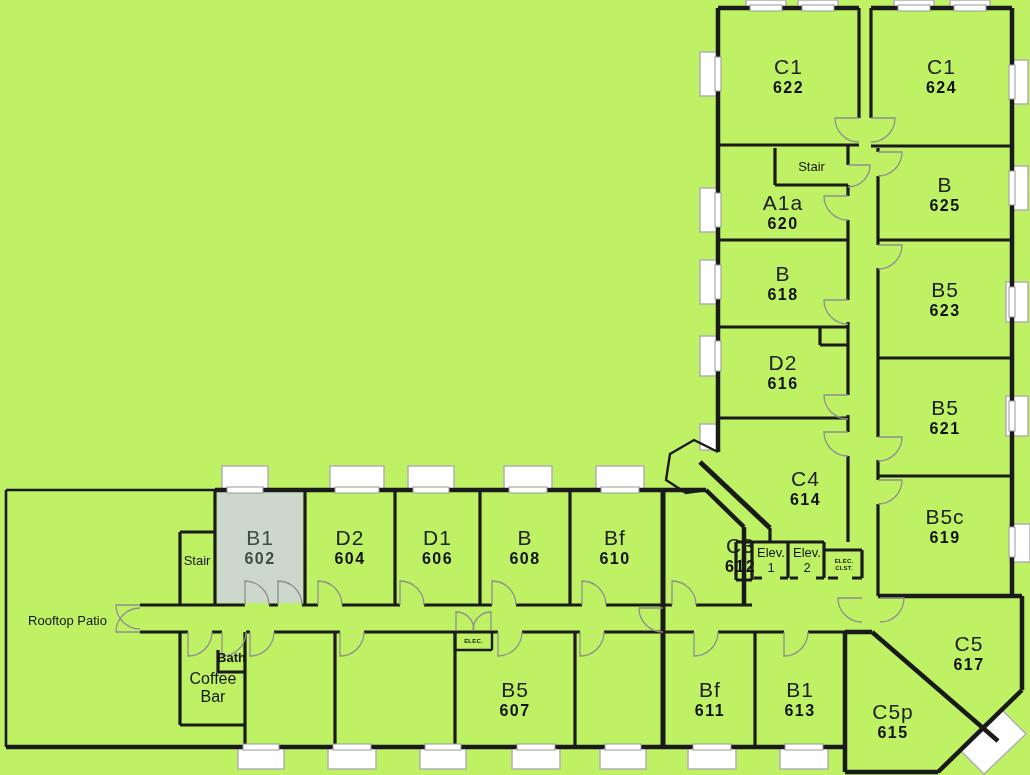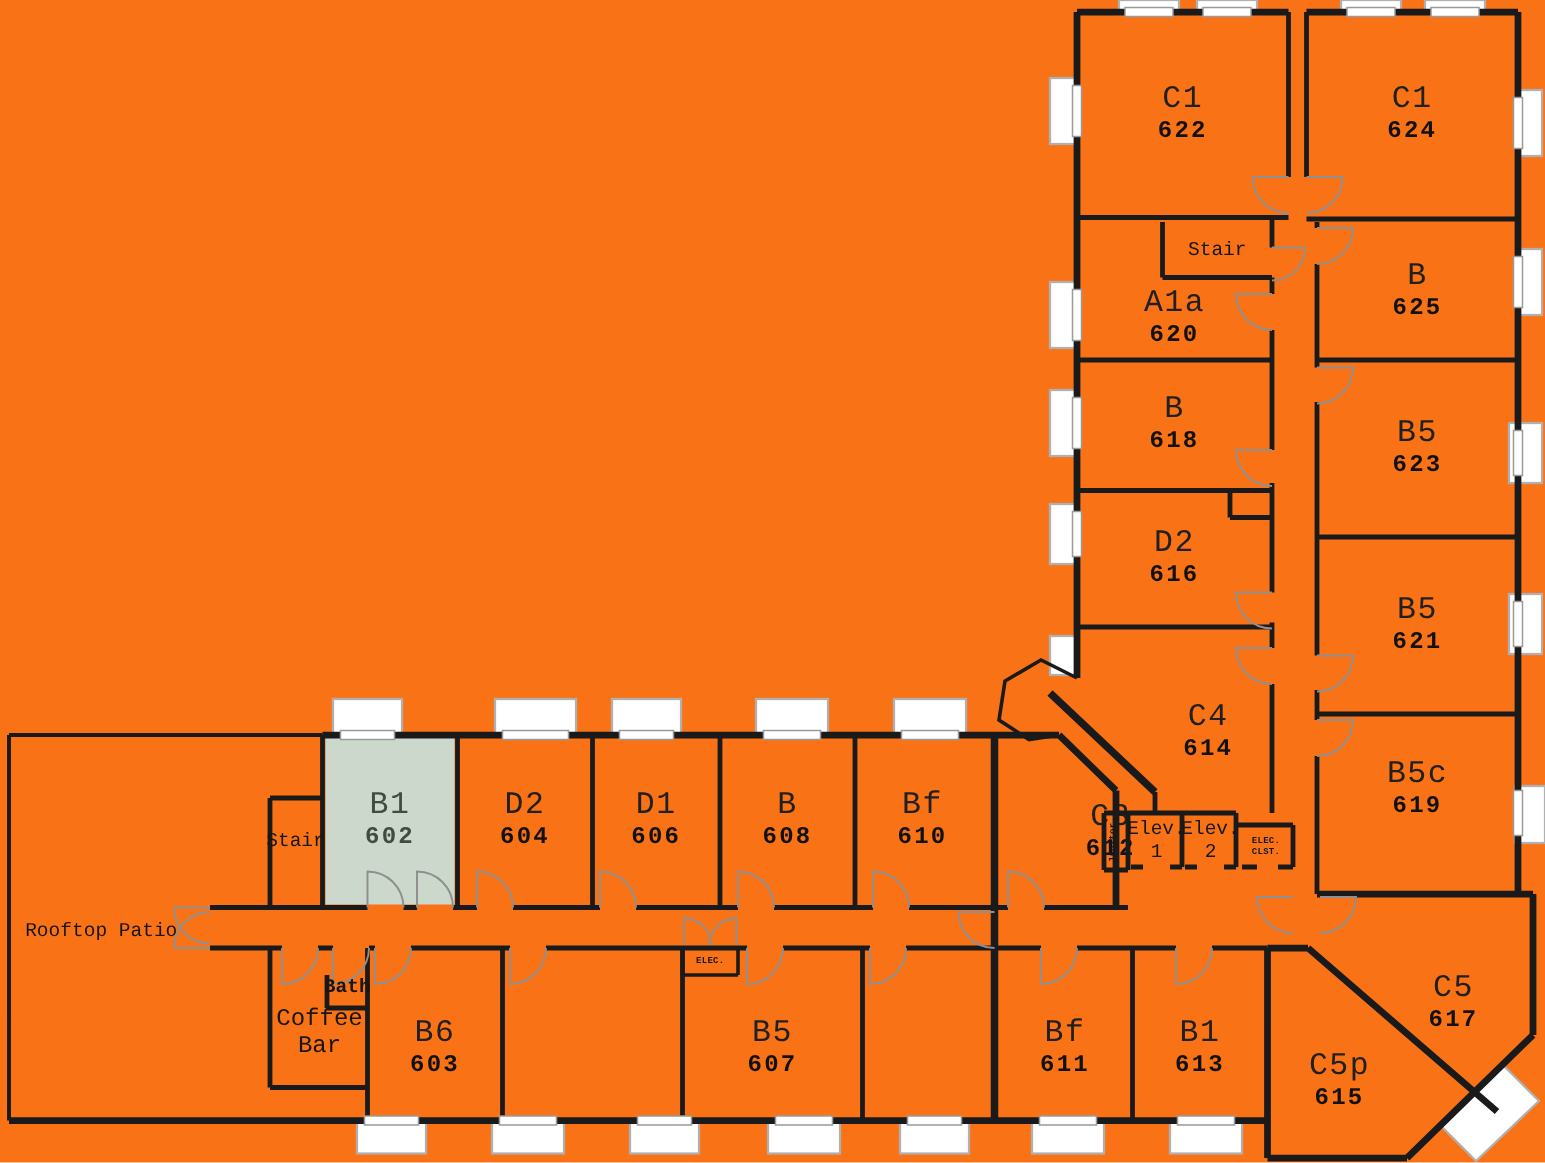--- a/index.html
+++ b/index.html
@@ -1,17 +1,17 @@
 <!DOCTYPE html>
 <html><head>
 <meta charset="utf-8">
 <style>
   html,body{margin:0;padding:0;background:#fff;}
-  #plan{position:relative;width:1030px;height:775px;background:#f97316;overflow:hidden;
-        font-family:Liberation Mono, monospace;}
+  #plan{position:relative;width:1030px;height:775px;background:#bef264;overflow:hidden;
+        font-family:Liberation Sans, sans-serif;}
   .room{position:absolute;display:flex;flex-direction:column;align-items:center;
         justify-content:center;z-index:1;cursor:pointer;box-sizing:border-box;}
   .room .rtype{font-size:21px;font-weight:500;letter-spacing:1px;color:#202020;line-height:1.1;}
   .room .rnum{font-size:16px;font-weight:700;letter-spacing:1.5px;color:#111;line-height:1.2;}
   .room.selected{background:#ccd8cb;}
   .room.selected .rtype,.room.selected .rnum{color:#3e4c41;}
   .svc{position:absolute;display:flex;align-items:center;justify-content:center;
        text-align:center;color:#161616;z-index:3;pointer-events:none;line-height:1.15;}
   .svc.s10{font-size:13px;font-weight:500;}
   .svc.s12{font-size:16px;font-weight:500;}
@@ -62,21 +62,21 @@
     <span class="rnum">621</span>
   </div>
   <div class="room" style="left:745px;top:425px;width:103px;height:112px;padding-left:18px;padding-top:14px;">
     <span class="rtype">C4</span>
     <span class="rnum">614</span>
   </div>
   <div class="room" style="left:880px;top:478px;width:130px;height:96px;">
     <span class="rtype">B5c</span>
     <span class="rnum">619</span>
   </div>
-  <div class="room" style="left:905px;top:616px;width:112px;height:100px;padding-left:16px;padding-top:6px;">
+  <div class="room" style="left:905px;top:600px;width:112px;height:100px;padding-left:16px;padding-top:6px;">
     <span class="rtype">C5</span>
     <span class="rnum">617</span>
   </div>
   <div class="room" style="left:846px;top:658px;width:108px;height:104px;padding-top:22px;padding-right:14px;">
     <span class="rtype">C5p</span>
     <span class="rnum">615</span>
   </div>
   <div class="room selected" style="left:217px;top:492px;width:86px;height:111px;">
     <span class="rtype">B1</span>
     <span class="rnum">602</span>
@@ -93,24 +93,20 @@
     <span class="rtype">B</span>
     <span class="rnum">608</span>
   </div>
   <div class="room" style="left:572px;top:492px;width:86px;height:111px;">
     <span class="rtype">Bf</span>
     <span class="rnum">610</span>
   </div>
   <div class="room" style="left:703px;top:492px;width:75px;height:111px;padding-top:16px;">
     <span class="rtype">C3</span>
     <span class="rnum">612</span>
-  </div>
-  <div class="room" style="left:247px;top:634px;width:86px;height:111px;padding-top:20px;">
-    <span class="rtype">B6</span>
-    <span class="rnum">603</span>
   </div>
   <div class="room" style="left:457px;top:634px;width:116px;height:111px;padding-top:20px;">
     <span class="rtype">B5</span>
     <span class="rnum">607</span>
   </div>
   <div class="room" style="left:667px;top:634px;width:86px;height:111px;padding-top:20px;">
     <span class="rtype">Bf</span>
     <span class="rnum">611</span>
   </div>
   <div class="room" style="left:757px;top:634px;width:86px;height:111px;padding-top:20px;">

